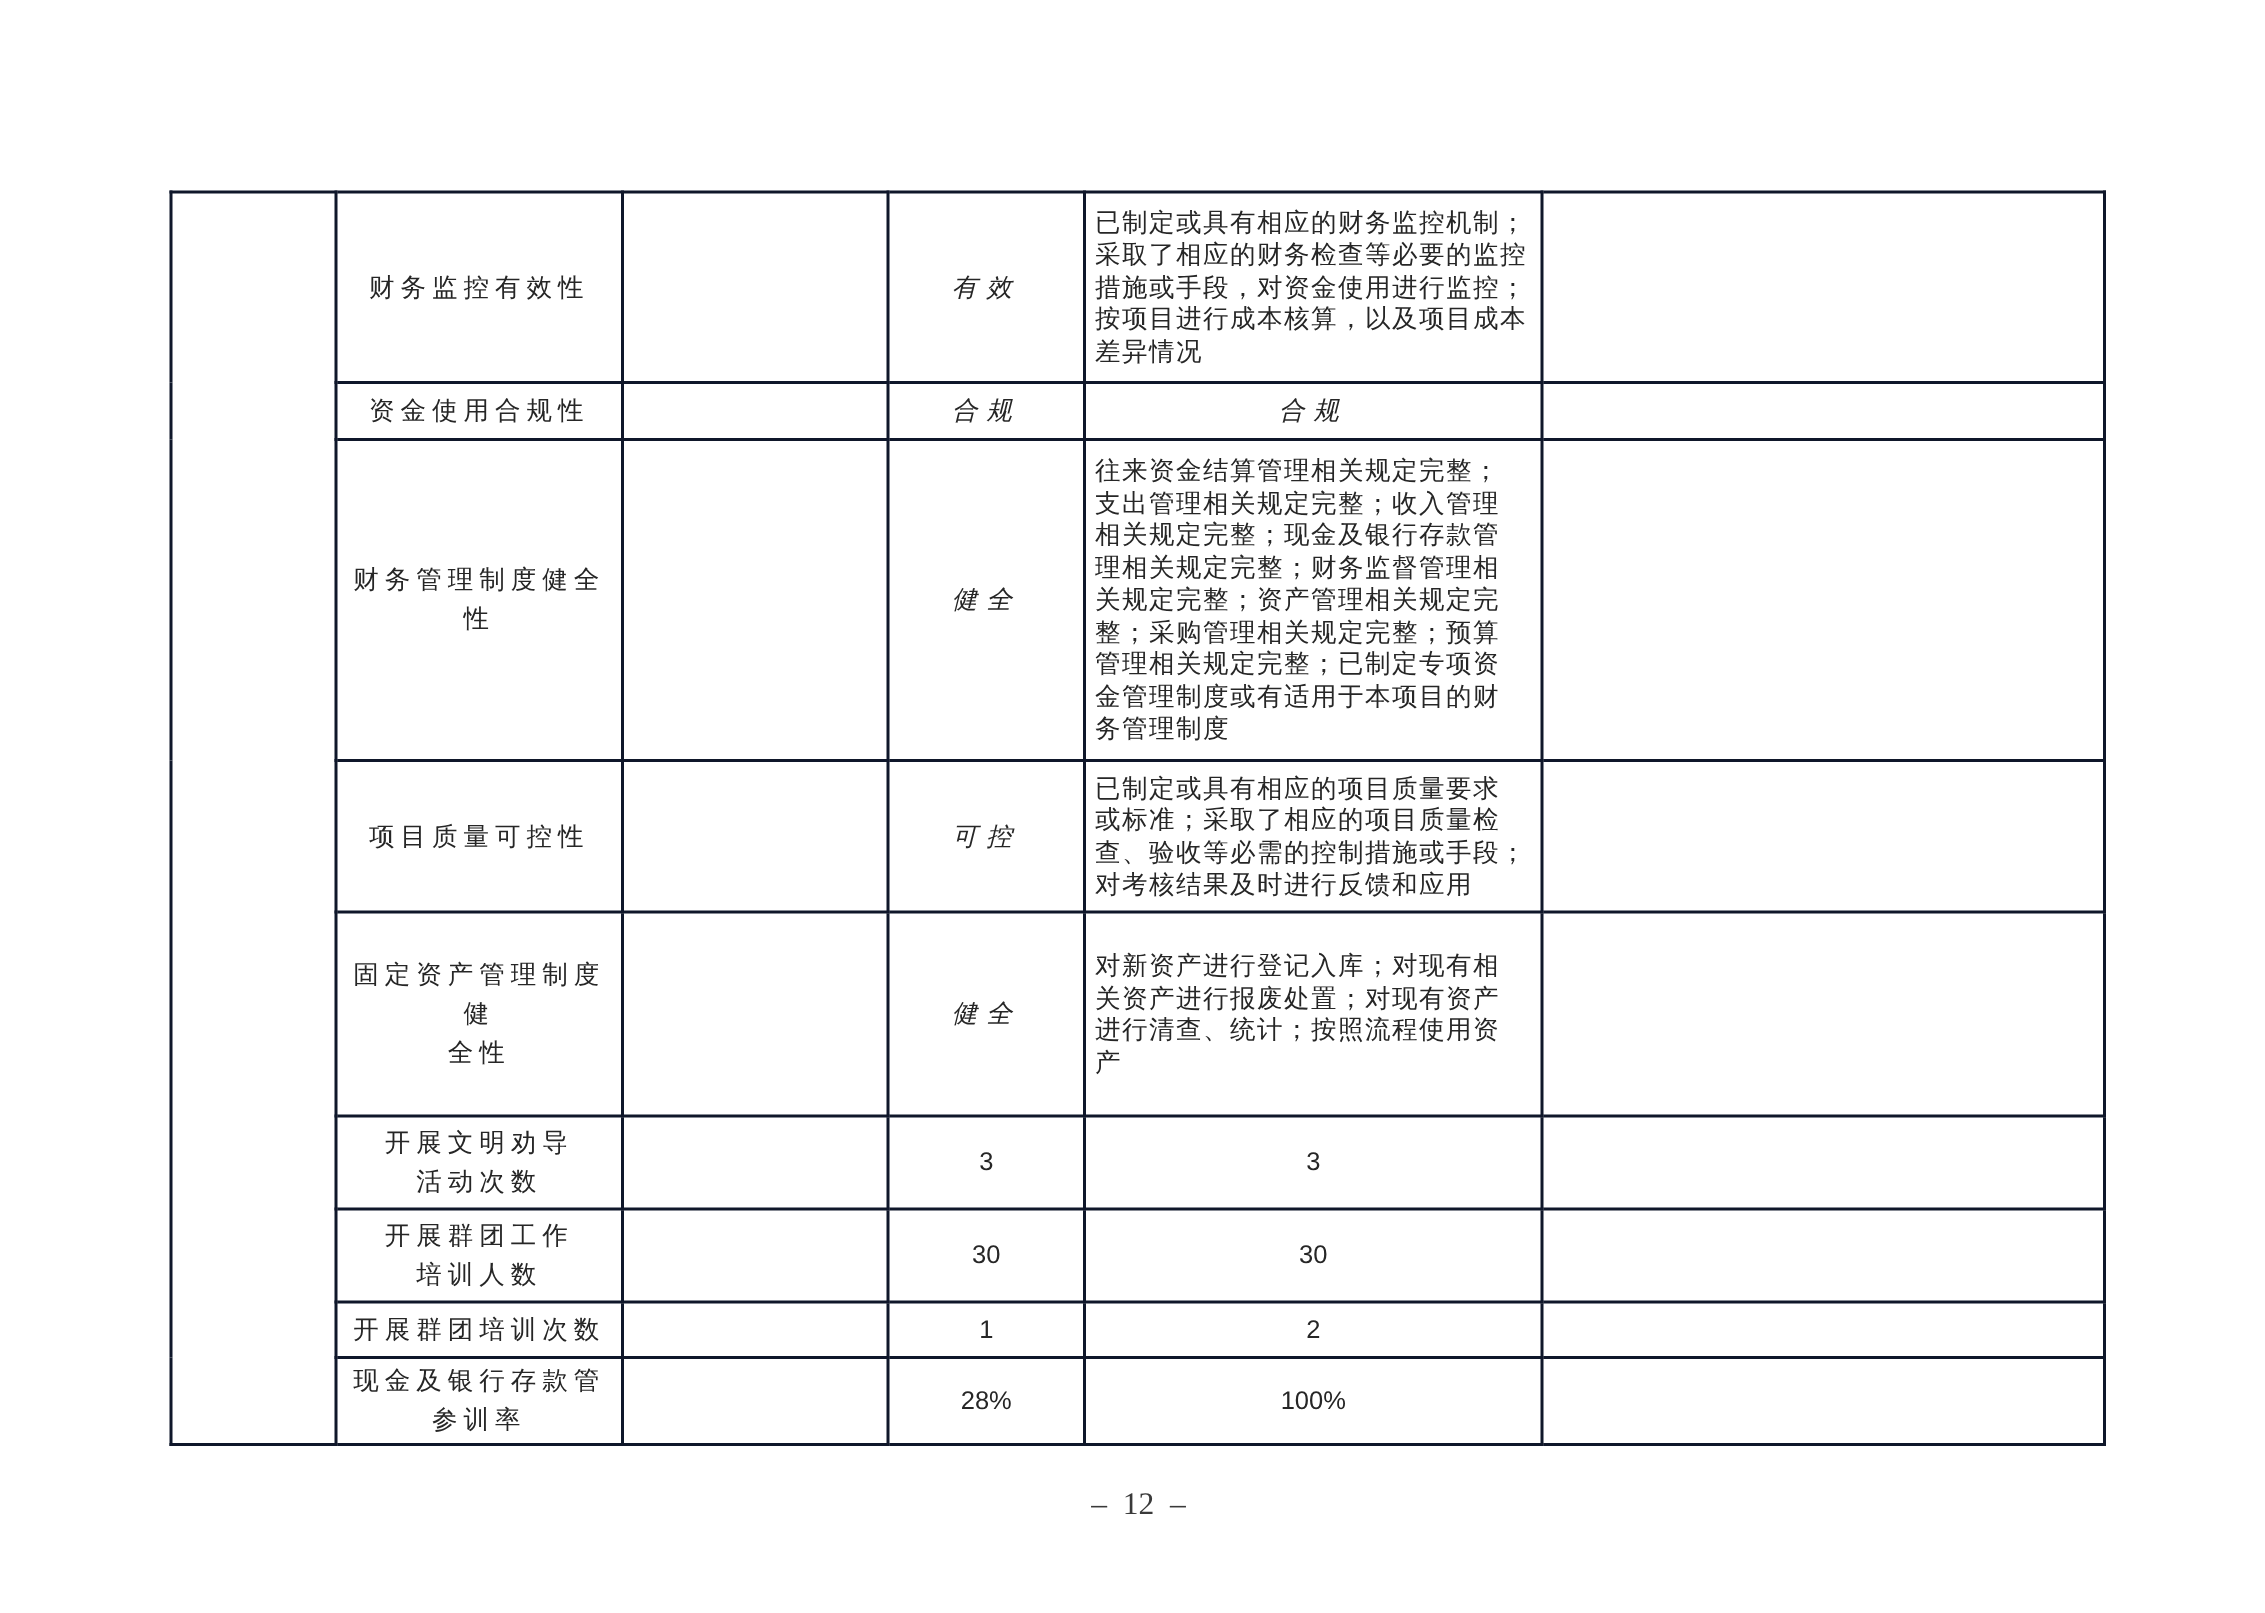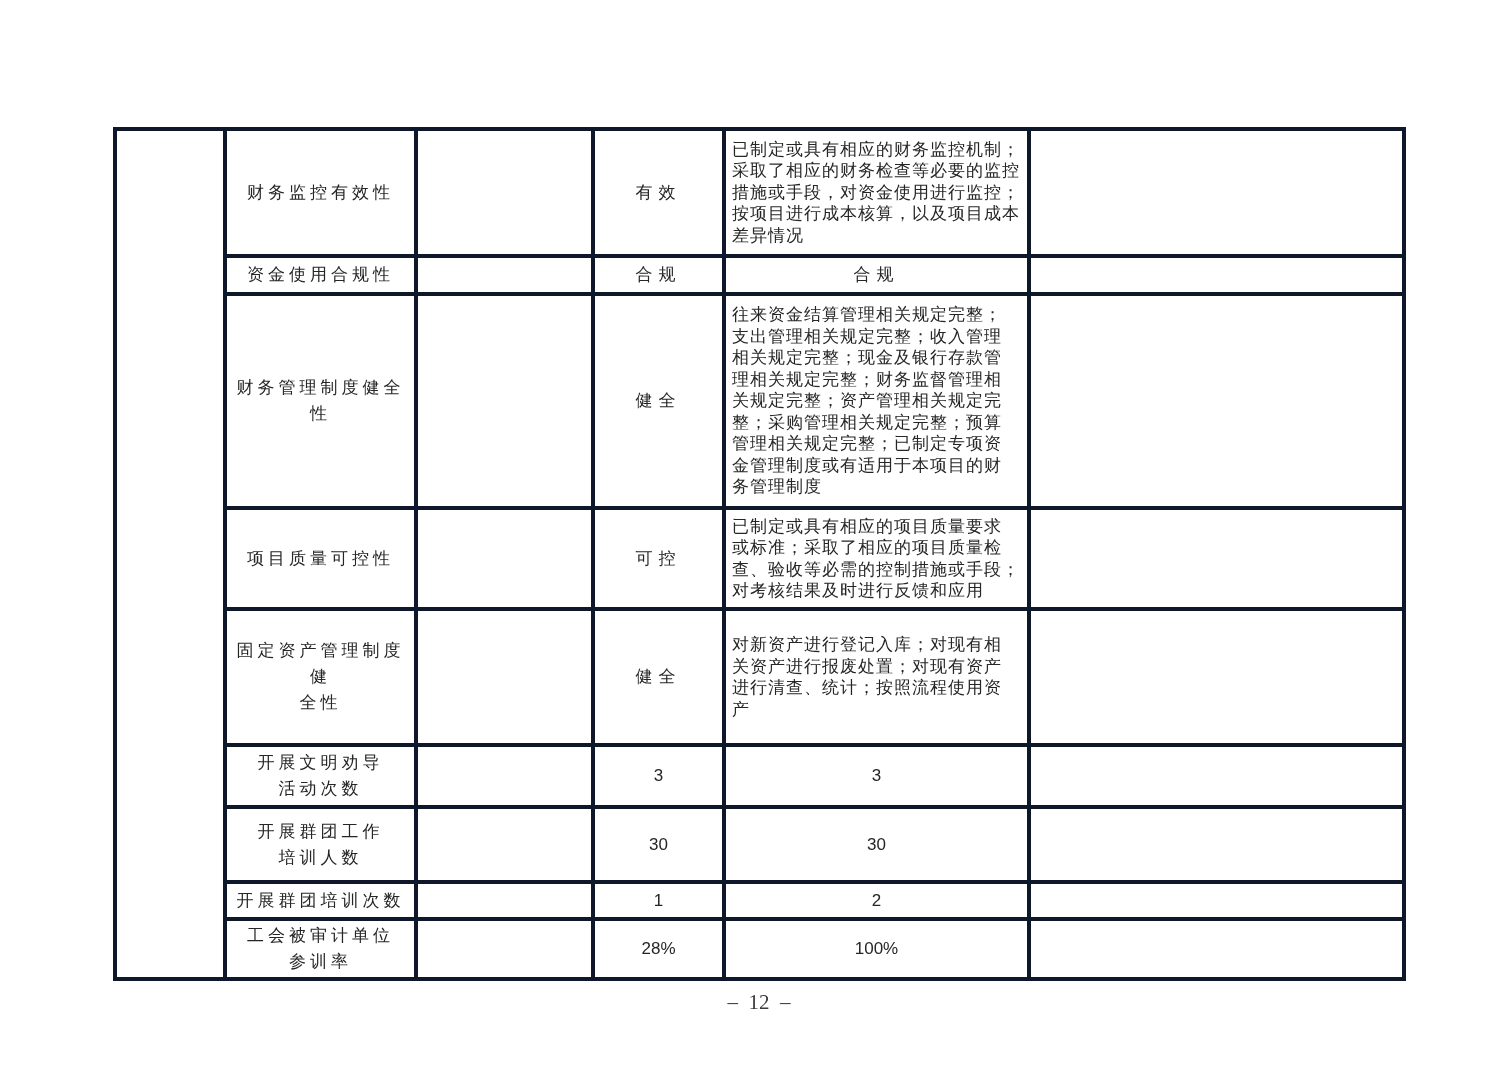--- a/index.html
+++ b/index.html
@@ -17,21 +17,21 @@
   table.report-table {
     position: absolute;
     left: 113px;
     top: 127px;
     width: 1289px;
     border-collapse: collapse;
     table-layout: fixed;
     background: #ffffff;
   }
   table.report-table td {
-    border: 4px solid #0f172a;
+    border: 2px solid #0f172a;
     color: #262626;
     font-size: 17px;
     vertical-align: middle;
     overflow: hidden;
     padding: 2px 6px;
   }
   
   td.cat { background: #ffffff; }
   
   td.ind {
@@ -41,21 +41,21 @@
     line-height: 26px;
     margin-left: 36px;
   }
   
   td.blank, td.notes { background: #ffffff; }
   
   td.val {
     text-align: center;
     line-height: 22px;
   }
-  td.cjk { letter-spacing: 6px; }
+  td.cjk { letter-spacing: 6px; font-style: italic; }
   
   td.desc {
     text-align: left;
     vertical-align: top;
     white-space: pre-line;
     line-height: 21.5px;
     letter-spacing: 1px;
     padding: 7px 9px 3px 9px;
   }
   
@@ -147,37 +147,37 @@
         <td class="notes"></td>
       </tr>
       <tr style="height:62px">
         <td class="ind">开展文明劝导
 活动次数</td>
         <td class="blank"></td>
         <td class="val">3</td>
         <td class="desc-center">3</td>
         <td class="notes"></td>
       </tr>
-      <tr style="height:75px">
+      <tr style="height:62px">
         <td class="ind">开展群团工作
 培训人数</td>
         <td class="blank"></td>
         <td class="val">30</td>
         <td class="desc-center">30</td>
         <td class="notes"></td>
       </tr>
       <tr style="height:37px">
         <td class="ind">开展群团培训次数</td>
         <td class="blank"></td>
         <td class="val">1</td>
         <td class="desc-center">2</td>
         <td class="notes"></td>
       </tr>
       <tr style="height:57px">
-        <td class="ind">工会被审计单位
+        <td class="ind">现金及银行存款管
 参训率</td>
         <td class="blank"></td>
         <td class="val">28%</td>
         <td class="desc-center">100%</td>
         <td class="notes"></td>
       </tr>
     </tbody>
   </table>
 
   <div class="page-number">–  12  –</div>

